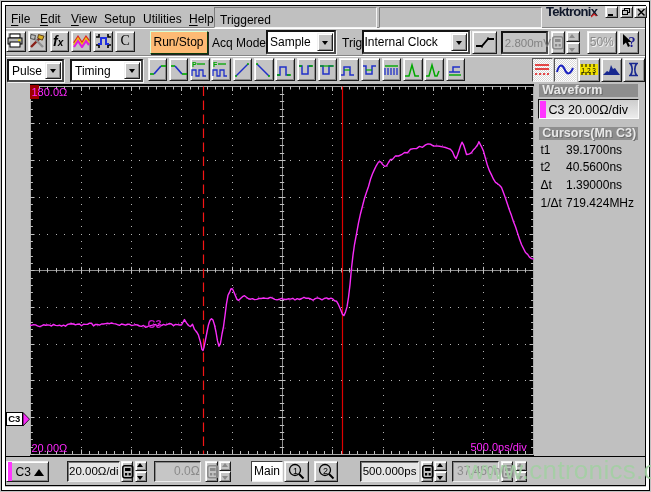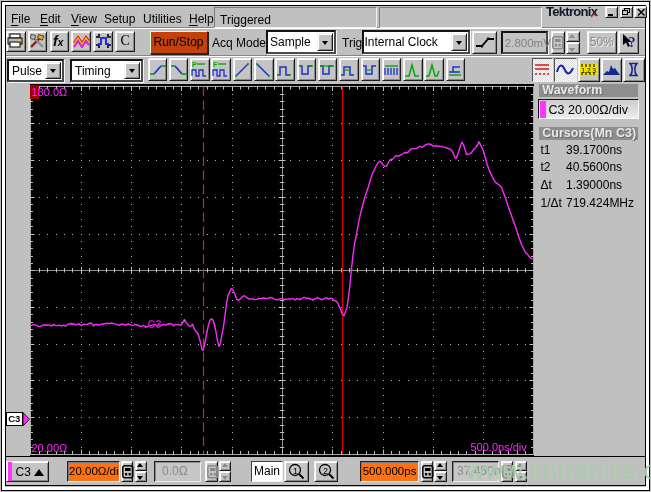--- a/index.html
+++ b/index.html
@@ -1,21 +1,21 @@
 <!DOCTYPE html>
 <html><head><meta charset="utf-8"><style>
 html,body{margin:0;padding:0}
 body{width:651px;height:492px;position:relative;overflow:hidden;background:#c0c0c0;
  font-family:"Liberation Sans",sans-serif;-webkit-font-smoothing:none}
 div{position:absolute;box-sizing:border-box}
 .rz{background:#c4c4c4;border:1px solid;border-color:#f2f2f2 #1c1c1c #1c1c1c #f2f2f2;
  box-shadow:inset 1px 1px 0 #fff,inset -1px -1px 0 #8a8a8a}
 .sk{background:#fff;border:2px solid;border-color:#141414 #4a4a4a #4a4a4a #141414;box-shadow:1px 1px 0 #f4f4f4}
 .skd{background:#c4c4c4;border:2px solid;border-color:#141414 #4a4a4a #4a4a4a #141414;box-shadow:1px 1px 0 #f4f4f4}
-.fld{background:#f97316;border:1px solid;border-color:#202020 #ececec #ececec #202020;
+.fld{background:#e5e5e5;border:1px solid;border-color:#202020 #ececec #ececec #202020;
  box-shadow:inset 1px 1px 0 #7a7a7a}
 .flg{background:#c6c6c6;border:1px solid;border-color:#202020 #ececec #ececec #202020;
  box-shadow:inset 1px 1px 0 #8a8a8a}
 .hdr{background:#8e8e8e;color:#e8e8e8;font-weight:bold;font-size:12.5px;
  text-shadow:1px 1px 0 #6c6c6c;line-height:13px;padding-left:3px}
 .t{font-size:12px;color:#000;white-space:nowrap}
 .arw{width:0;height:0;border-left:3.5px solid transparent;border-right:3.5px solid transparent;
  border-top:4.5px solid #000}
 u{text-decoration:underline;text-underline-offset:1.5px}
 </style></head><body>
@@ -83,21 +83,21 @@
     <div style="left:0;top:1px;width:17px;height:17px;margin-left:0.5px"><svg width="17" height="16">
         <path d="M1 4 h3 v-3 M13 1 v3 h3 M1 12 h3 v3 M13 15 v-3 h3" stroke="#000" stroke-width="1.6" fill="none"></path>
         <path d="M3 11 h3 v-6 h5 v6 h3" stroke="#2030e0" stroke-width="2" fill="none"></path>
       </svg></div>
   </div>
 <div class="rz" style="left:115px;top:30.7px;width:19.8px;height:21px;">
     <div style="left:0;top:1px;width:17px;height:17px;margin-left:0.5px">
       <div style="left:4px;top:0px;font-size:14px;color:#000;font-family:'Liberation Serif',serif">C</div>
     </div>
   </div>
-<div class="" style="left:149.5px;top:30.5px;width:58px;height:23.5px;background:#c2410c;border:1px solid;border-color:#d8ffd8 #0a3a0a #0a3a0a #d8ffd8;box-shadow:1px 1px 0 #222;color:#000;font-size:12px;text-align:center;line-height:21px">Run/Stop</div>
+<div class="" style="left:149.5px;top:30.5px;width:58px;height:23.5px;background:#fdba74;border:1px solid;border-color:#d8ffd8 #0a3a0a #0a3a0a #d8ffd8;box-shadow:1px 1px 0 #222;color:#000;font-size:12px;text-align:center;line-height:21px">Run/Stop</div>
 <div class="t" style="left:212px;top:36px">Acq Mode</div>
 <div class="sk" style="left:266px;top:30px;width:69.5px;height:23.5px;">
     <div class="t" style="left:2px;top:3px">Sample</div>
     <div class="rz" style="right:1px;top:1px;width:16px;height:17.5px">
       <div class="arw" style="left:4px;top:6.8px"></div>
     </div>
   </div>
 <div class="t" style="left:342px;top:36px">Trig</div>
 <div class="sk" style="left:361.5px;top:30px;width:108.5px;height:23.5px;">
     <div class="t" style="left:1px;top:3px">Internal Clock</div>
@@ -311,21 +311,21 @@
       </svg></div>
   </div>
 <div class="" style="left:134.7px;top:460.5px;width:12.4px;height:21.5px;">
     <div class="rz" style="left:0;top:0;width:12.4px;height:10.8px">
       <div style="left:1.7px;top:1.9px;width:0;height:0;border-left:3.5px solid transparent;border-right:3.5px solid transparent;border-bottom:4.5px solid #000"></div>
     </div>
     <div class="rz" style="left:0;top:10.8px;width:12.4px;height:10.8px">
       <div style="left:1.7px;top:3.9px;width:0;height:0;border-left:3.5px solid transparent;border-right:3.5px solid transparent;border-top:4.5px solid #000"></div>
     </div>
   </div>
-<div class="flg" style="left:154px;top:460.5px;width:47px;height:21.5px;font-size:12px;line-height:18px;padding-left:7px;color:#8a8a8a">0.0Ω</div>
+<div class="flg" style="left:154px;top:460.5px;width:47px;height:21.5px;font-size:12px;line-height:18px;padding-left:19px;color:#8a8a8a">0.0Ω</div>
 <div class="rz" style="left:205px;top:460.5px;width:12.6px;height:21.5px;">
     <div style="left:0.5px;top:3.2px"><svg width="12" height="14">
         <rect x="0.8" y="0.8" width="10" height="12" rx="2" fill="none" stroke="#8a8a8a" stroke-width="1.5"></rect>
         <rect x="3" y="3" width="5.6" height="3" fill="#8a8a8a"></rect>
         <rect x="3" y="8" width="2.2" height="2.5" fill="#8a8a8a"></rect>
         <rect x="6.6" y="8" width="2.2" height="2.5" fill="#8a8a8a"></rect>
       </svg></div>
   </div>
 <div class="" style="left:219px;top:460.5px;width:12.4px;height:21.5px;">
     <div class="rz" style="left:0;top:0;width:12.4px;height:10.8px">

